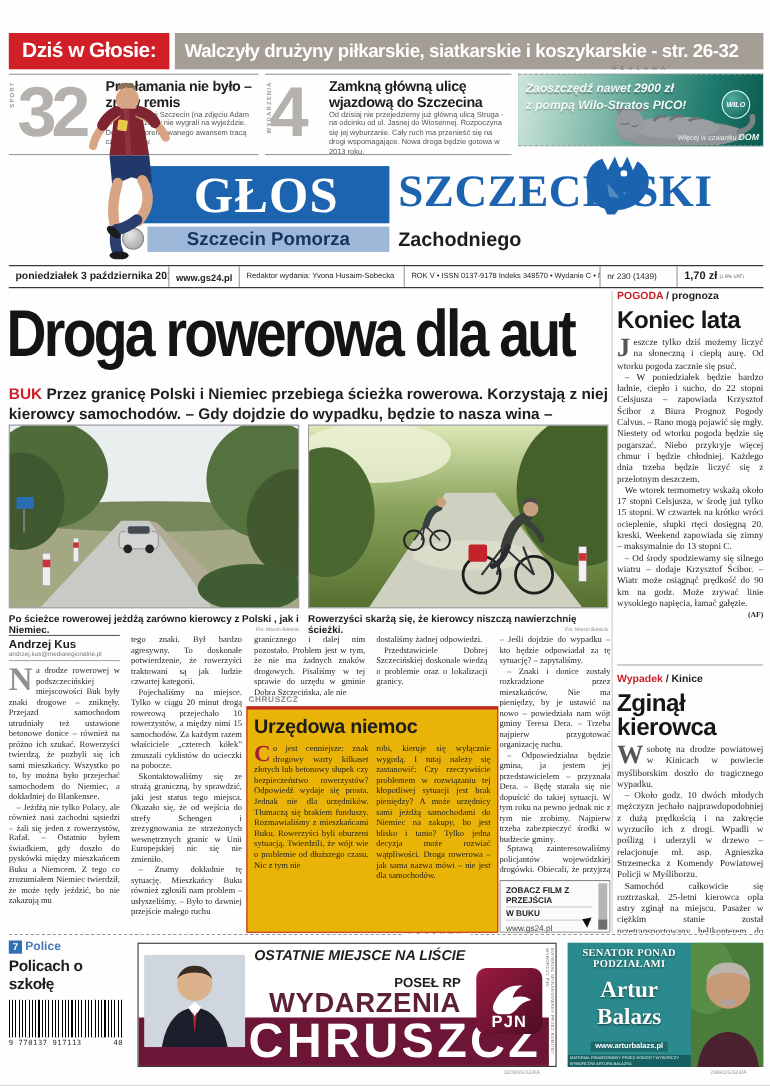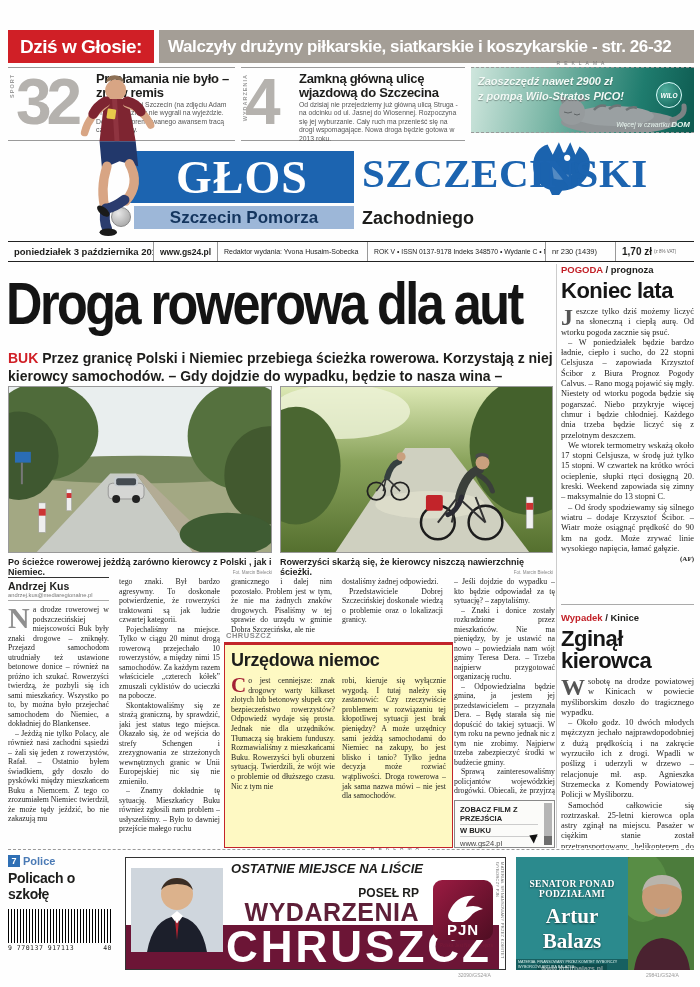--- a/index.html
+++ b/index.html
@@ -78,21 +78,21 @@
   .c1{left:0;} .c2{left:111px;} .c3{left:223px;} .c4{left:334px;} .c5{left:446px;}
   .byline-block { border-top:1.5px solid #333; border-bottom:1px solid #aaa; padding:2px 0 2px; margin-bottom:4px; }
   .byline { font-size:10.5px; font-weight:bold; }
   .b-email { font-size:5.8px; color:#777; }
   .body-txt p { font-family:"Liberation Serif", serif; font-size:7.8px; line-height:9.5px; text-align:justify; color:#1d1d1b; }
   .body-txt p + p { text-indent:7px; }
   .dc-n { float:left; font-family:"Liberation Serif", serif; font-weight:bold; font-size:30px; line-height:26px; color:#8f8f8f; padding-right:3px; }
   .c5-text { height:218px; overflow:hidden; }
 
   .kom-label { position:absolute; left:218px; top:54px; font-size:7.5px; font-weight:bold; color:#8b8b8b; letter-spacing:0.5px; z-index:4; }
-  .kom-box { position:absolute; left:216px; top:65px; width:229px; height:206px; background:#fef9c3; border:1px solid #c2242a; border-top-width:3px; padding:4px 6px; z-index:3; }
+  .kom-box { position:absolute; left:216px; top:65px; width:229px; height:206px; background:#eab308; border:1px solid #c2242a; border-top-width:3px; padding:4px 6px; z-index:3; }
   .kom-title { font-size:18px; font-weight:bold; color:#1d1d1b; margin:1px 0 5px; letter-spacing:-0.3px; }
   .kom-cols { display:flex; gap:7px; }
   .kom-cols p { flex:1; font-family:"Liberation Serif", serif; font-size:7.8px; line-height:9.6px; text-align:justify; color:#1d1d1b; }
   .dc-c { float:left; font-family:"Liberation Serif", serif; font-weight:bold; font-size:21px; line-height:18px; color:#a32035; padding-right:2px; }
 
   .seefilm { position:absolute; left:0; right:0; bottom:0; height:48px; border:1px solid #888; padding:4px 16px 3px 5px; background:#fbfbf9; }
   .sf-line { display:block; font-size:7.5px; font-weight:bold; border-bottom:1px solid #ccc; padding-bottom:1px; margin-bottom:1px; color:#222; }
   .sf-url { display:block; font-size:7.5px; color:#444; margin-top:2px; }
   .sf-bar { position:absolute; right:2px; top:2px; bottom:2px; width:8px; background:#b5b5b5; }
   .sf-bar::after { content:""; position:absolute; bottom:0; left:0; width:8px; height:9px; background:#6e6e6e; }
@@ -135,21 +135,21 @@
   .pjn-band { position:absolute; left:0; right:6px; bottom:0; height:44px; background:#6c1536; }
   .pjn-last { position:absolute; left:100px; bottom:1px; font-size:44px; line-height:42px; font-weight:bold; color:#fff; letter-spacing:3px; z-index:2; }
   .pjn-logo { position:absolute; right:12px; top:22px; width:60px; height:60px; border-radius:9px; background:linear-gradient(135deg,#9b1b42,#4e0d22); z-index:3; }
   .pjn-logo svg { position:absolute; left:4px; top:2px; width:52px; height:40px; }
   .pjn-logo-text { position:absolute; bottom:2px; width:100%; text-align:center; color:#fff; font-weight:bold; font-size:15px; letter-spacing:1px; }
   .pjn-slogan { position:absolute; right:12px; top:85px; font-size:4.5px; color:#7a1a38; }
   .pjn-side { position:absolute; right:0; top:4px; writing-mode:vertical-rl; font-size:4px; color:#777; height:100px; letter-spacing:0.3px; }
 
   .balazs-ad { position:absolute; left:516px; top:857px; width:178px; height:113px; background:#2b8a8d; overflow:hidden; }
   .bz-textzone { position:absolute; left:0; top:0; width:112px; height:113px; }
-  .bz-top { margin-top:22px; text-align:center; font-family:"Liberation Serif", serif; font-weight:bold; font-size:9.5px; color:#fff; text-shadow:0 1px 2px rgba(0,0,0,.55); letter-spacing:0.3px; }
+  .bz-top { margin-top:5px; text-align:center; font-family:"Liberation Serif", serif; font-weight:bold; font-size:9.5px; color:#fff; text-shadow:0 1px 2px rgba(0,0,0,.55); letter-spacing:0.3px; }
   .bz-name { margin-top:5px; text-align:center; font-family:"Liberation Serif", serif; font-weight:bold; font-size:21px; color:#fff; text-shadow:0 1px 2px rgba(0,0,0,.55); }
   .bz-url { display:block; margin:10px auto 0; width:fit-content; background:rgba(0,40,40,.35); color:#fff; font-size:6.8px; font-weight:bold; padding:1px 4px; }
   .bz-footer { position:absolute; left:0; bottom:0; width:112px; background:rgba(0,45,45,.45); color:#dff2ef; font-size:3.7px; line-height:4.5px; padding:1px 2px; }
   .bz-photo { position:absolute; right:0; top:0; width:66px; height:113px; }
 
   .ad-code { position:absolute; font-size:5px; color:#999; }
   .code-pjn { left:458px; top:972px; }
   .code-bz { left:646px; top:972px; }
 </style>
 </head>

